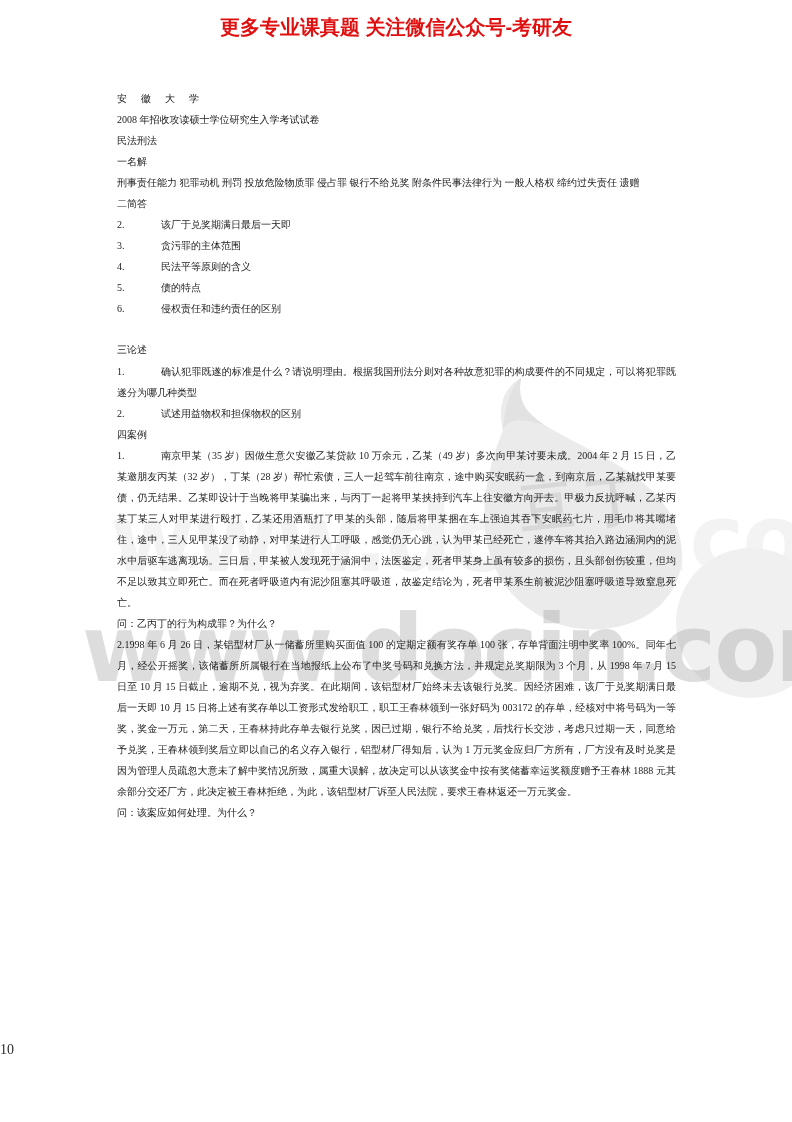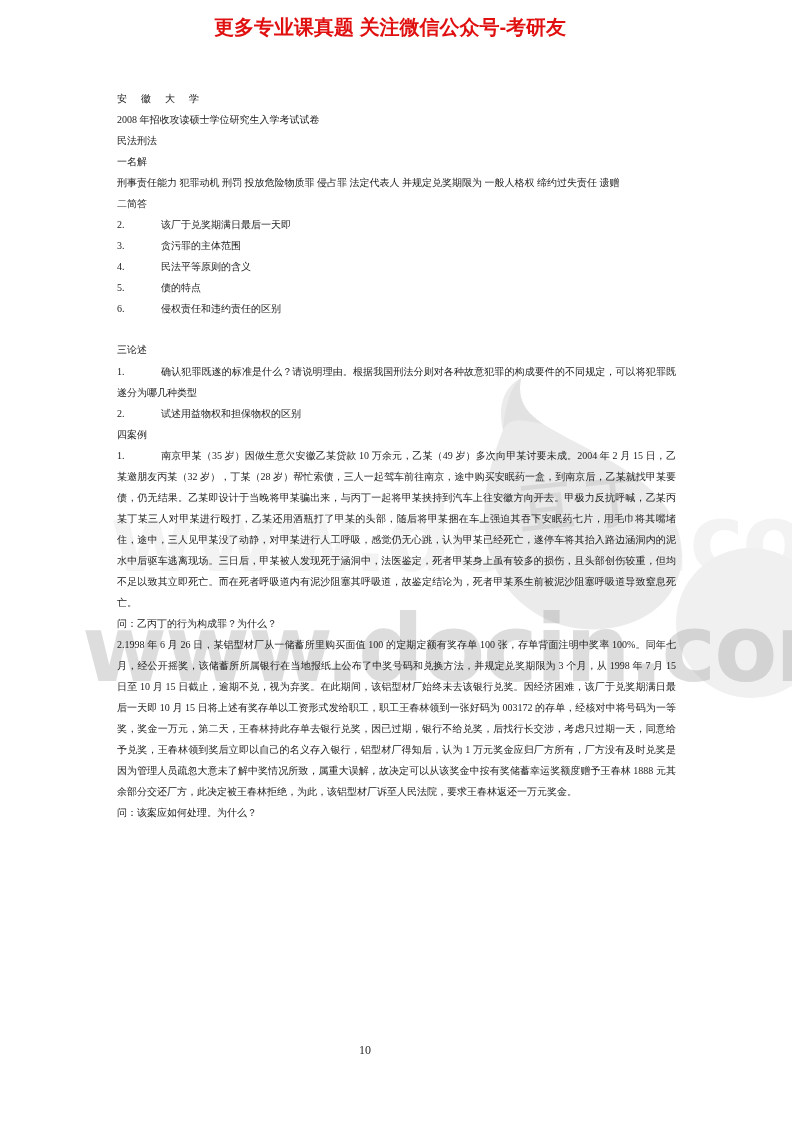--- a/index.html
+++ b/index.html
@@ -53,20 +53,21 @@
 
   
   .banner {
     position:absolute; z-index:2;
     top:14px; left:0; width:780px;
     text-align:center;
     font-family:"Liberation Sans","DejaVu Sans",sans-serif;
     font-weight:bold;
     font-size:20px;
     color:#e11010;
+    padding-left:6px;
   }
 
   
   .content {
     position:absolute; z-index:1;
     left:117px; top:88px;
     width:559px;
     font-size:10px;
     line-height:21px;
     color:#1b1b1b;
@@ -78,22 +79,22 @@
     display:inline-block;
     width:44px;
   }
   .gap-above { margin-top:21px !important;font-family:Liberation Mono, monospace; }
   .para { text-align:justify; }
 
   
   .pageno {
     position:absolute; z-index:1;
     left:0; bottom:64px; width:730px;
-    text-align:center;
-    font-size:12px;
+    text-align:left;
+    font-size:14px;
     color:#2a2a2a;
   }
 </style>
 </head>
 <body>
 
 <div class="page">
 
   <div class="wm wm-url-faint">www.docin.com</div>
   <svg class="wm wm-leaf-svg" width="270" height="255" viewBox="0 0 270 255">
@@ -106,21 +107,21 @@
 
   <div class="banner">更多专业课真题 关注微信公众号-考研友</div>
 
   <div class="content">
 
     <p class="uni">安　徽　大　学</p>
     <p>2008 年招收攻读硕士学位研究生入学考试试卷</p>
     <p>民法刑法</p>
 
     <p>一名解</p>
-    <p class="para">刑事责任能力 犯罪动机 刑罚 投放危险物质罪 侵占罪 法定代表人 并规定兑奖期限为 一般人格权 缔约过失责任 遗赠</p>
+    <p class="para">刑事责任能力 犯罪动机 刑罚 投放危险物质罪 侵占罪 银行不给兑奖 附条件民事法律行为 一般人格权 缔约过失责任 遗赠</p>
 
     <p>二简答</p>
     <p><span class="num">2.</span><span>该厂于兑奖期满日最后一天即</span></p>
     <p><span class="num">3.</span><span>贪污罪的主体范围</span></p>
     <p><span class="num">4.</span><span>民法平等原则的含义</span></p>
     <p><span class="num">5.</span><span>债的特点</span></p>
     <p><span class="num">6.</span><span>侵权责任和违约责任的区别</span></p>
 
     <p class="gap-above">三论述</p>
     <p class="para"><span class="num">1.</span><span>确认犯罪既遂的标准是什么？请说明理由。根据我国刑法分则对各种故意犯罪的构成要件的不同规定，可以将犯罪既遂分为哪几种类型</span></p>

